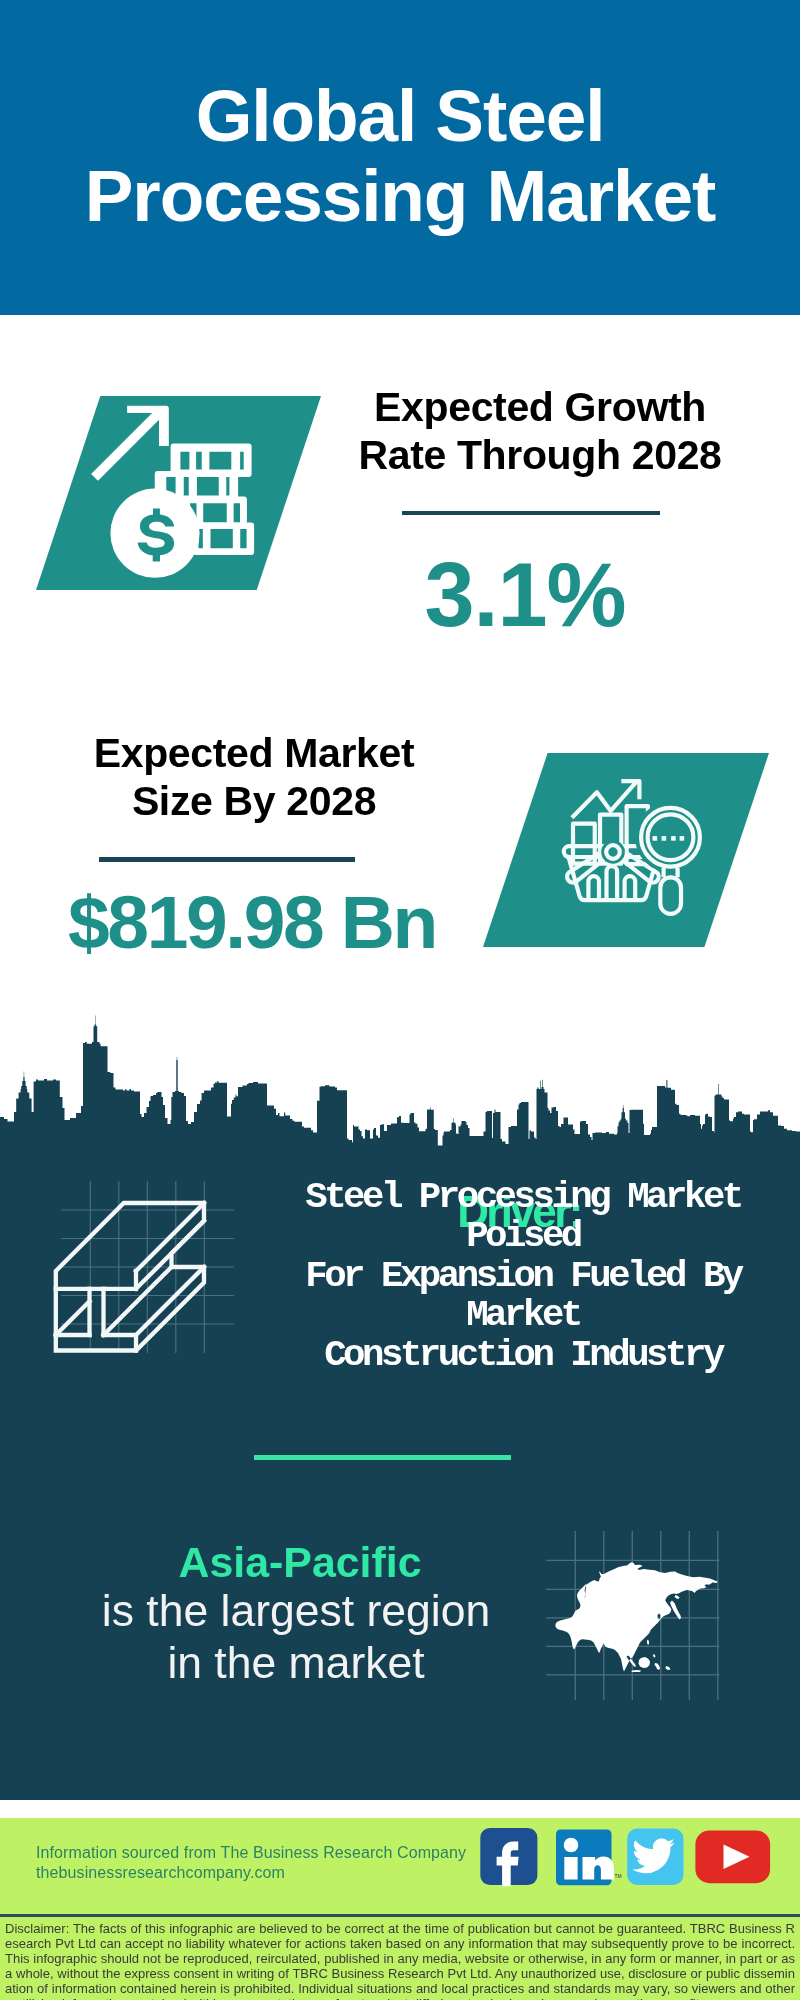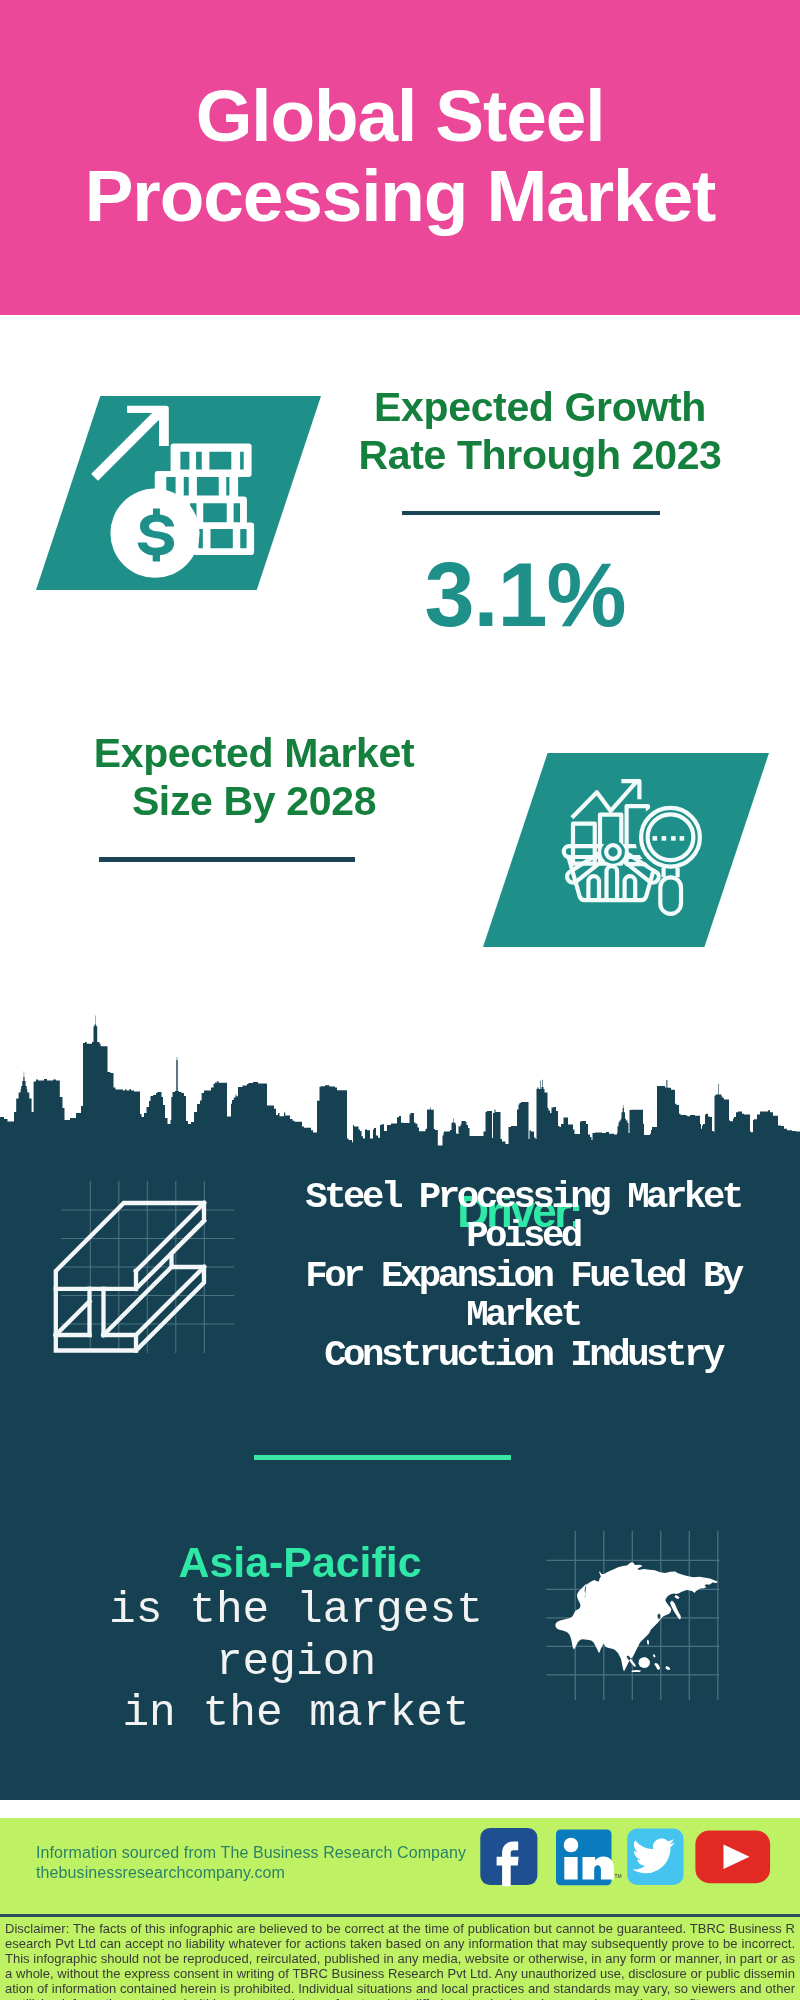--- a/index.html
+++ b/index.html
@@ -1,37 +1,37 @@
 <!DOCTYPE html>
 <html><head>
 <meta charset="utf-8">
 <style>
   html,body{margin:0;padding:0;}
   body{width:800px;height:2000px;background:#ffffff;font-family:"Liberation Sans",sans-serif;overflow:hidden;}
   .page{position:relative;width:800px;height:2000px;background:#fff;}
   .abs{position:absolute;}
 
   
-  .header{left:0;top:0;width:800px;height:315px;background:#ec4899;}
+  .header{left:0;top:0;width:800px;height:315px;background:#0369a1;}
   .header h1{position:absolute;left:0;top:76px;width:800px;margin:0;text-align:center;color:#fff;
              font-size:73px;font-weight:bold;line-height:80px;letter-spacing:-1.1px;}
 
   
-  .stat-label{color:#15803d;font-size:41px;font-weight:bold;line-height:48px;text-align:center;letter-spacing:-0.35px;}
+  .stat-label{color:#000000;font-size:41px;font-weight:bold;line-height:48px;text-align:center;letter-spacing:-0.35px;}
   .rule{background:#1b4456;height:4.4px;}
   .stat-value{color:#1e9089;font-weight:bold;text-align:center;letter-spacing:-1px;}
 
   
   .driver-head{color:#2fe8a6;font-size:44px;font-weight:bold;text-align:center;letter-spacing:-2.6px;}
   .driver-text{color:#fff;font-size:37.4px;font-weight:bold;line-height:39.4px;text-align:center;letter-spacing:-3.5px;}
   .divider{background:#3be5a5;height:5px;}
 
   
   .region-name{color:#2fe8a6;font-size:42.9px;font-weight:bold;text-align:center;}
-  .region-text{color:#f2f2f2;font-size:44.5px;line-height:51.7px;text-align:center;font-family:Liberation Mono, monospace;}
+  .region-text{color:#f2f2f2;font-size:44.5px;line-height:51.7px;text-align:center;}
 
   
   .footer{left:0;top:1790px;width:800px;height:210px;background:#bef264;margin-top:28px;}
   .src{color:#2a8268;font-size:16px;line-height:19.6px;letter-spacing:0.1px;}
   .disc{color:#3a3a3a;font-size:13px;line-height:15.1px;text-align:justify;word-break:break-all;letter-spacing:0px;}
   .sep{background:#2c4f5d;height:3.4px;}
 </style>
 </head>
 <body>
 
@@ -52,21 +52,21 @@
         <path d="M153 100.4 h54.9 a3 3 0 0 1 3 3 v24.3 a3 3 0 0 1 -3 3 h-57.9 a3 3 0 0 1 -3 -3 v-24.3 a3 3 0 0 1 3 -3 z M154.1 107.3 v19.1 h6.4 v-19.1 z M167.2 107.3 v19.1 h23.55 v-19.1 z M197.6 107.3 v19.1 h6.4 v-19.1 z" fill-rule="evenodd"></path>
         <path d="M124.75 75 h74.35 a3 3 0 0 1 3 3 v24.25 a3 3 0 0 1 -3 3 h-77.35 a3 3 0 0 1 -3 -3 v-24.25 a3 3 0 0 1 3 -3 z M130.25 80.9 v18.7 h9.35 v-18.7 z M147.75 80.9 v18.7 h5 v-18.7 z M160.9 80.9 v18.7 h21.85 v-18.7 z M190.25 80.9 v18.7 h3.15 v-18.7 z" fill-rule="evenodd"></path>
         <path d="M140.6 47.6 h72 a3 3 0 0 1 3 3 v27.4 a3 3 0 0 1 -3 3 h-75 a3 3 0 0 1 -3 -3 v-27.4 a3 3 0 0 1 3 -3 z M144.4 55.7 v17.8 h9 v-17.8 z M160.1 55.7 v17.8 h5.65 v-17.8 z M173.4 55.7 v17.8 h21.9 v-17.8 z M204.1 55.7 v17.8 h3.6 v-17.8 z" fill-rule="evenodd"></path>
         <circle cx="119" cy="137.2" r="44.6"></circle>
         <path fill="#1e9089" d="M102.2 112.5 v6.0 c-8.0 1.0 -13.0 5.3 -13.0 11.8 c0 6.3 4.3 10.1 13.5 11.5 l4.4 0.7 c4.9 0.8 6.8 2.1 6.8 4.6 c0 2.9 -3.2 4.7 -8.5 4.7 c-5.3 0 -8.6 -2.0 -9.5 -5.4 h-9.1 c0.9 7.3 6.7 12.0 15.1 12.9 v6.1 h7.3 v-6.1 c8.8 -0.9 14.1 -5.3 14.1 -12.0 c0 -6.4 -4.4 -10.0 -13.7 -11.5 l-4.0 -0.6 c-5.3 -0.9 -7.3 -2.2 -7.3 -4.8 c0 -2.9 2.9 -4.7 7.8 -4.7 c4.4 0 7.5 1.8 8.4 4.9 h8.9 c-0.9 -7.0 -6.4 -11.5 -14.3 -12.2 v-5.9 z" transform="translate(14.8,0)"></path>
       </g>
     </svg>
   </div>
   <div class="abs" style="left:320px;top:383px;width:440px;">
     <div class="stat-label"><span>Expected Growth</span></div>
-    <div class="stat-label"><span>Rate Through 2023</span></div>
+    <div class="stat-label"><span>Rate Through 2028</span></div>
   </div>
   <div class="abs rule" style="left:402px;top:510.5px;width:258px;"></div>
   <div class="abs stat-value" style="left:305px;top:550px;width:440px;font-size:90px;line-height:90px;">3.1%</div>
 
   <div class="abs" style="left:483px;top:753px;width:286px;height:194px;">
     <svg width="286" height="194" viewBox="0 0 286 194" xmlns="http://www.w3.org/2000/svg">
       <polygon points="64.6,0 286,0 221.4,194 0,194" fill="#1e9089"></polygon>
       <g fill="none" stroke="#f2fbfa" stroke-width="4.2" stroke-linejoin="round" stroke-linecap="butt">
 
         <path d="M88.9 64.8 L113.9 39.3 L127.7 57.9 L154.2 27.9"></path>
@@ -100,20 +100,21 @@
         <path d="M180.6 114.8 v9.5 M194.6 114.8 v9.5"></path>
         <rect x="177.3" y="124.3" width="20.7" height="36.6" rx="10.35"></rect>
             </g>
     </svg>
   </div>
   <div class="abs" style="left:44px;top:729px;width:420px;">
     <div class="stat-label"><span>Expected Market</span></div>
     <div class="stat-label"><span>Size By 2028</span></div>
   </div>
   <div class="abs rule" style="left:99px;top:857.3px;width:256px;"></div>
+  <div class="abs stat-value" style="left:42px;top:885px;width:420px;font-size:75px;line-height:75px;letter-spacing:-2.4px;">$819.98 Bn</div>
 
   <svg class="abs" width="800" height="1000" viewBox="0 0 800 1000" style="left:0;top:1000px;" xmlns="http://www.w3.org/2000/svg">
     <path fill="#164152" d="M 0 152.0 L0 117.0 L4 117.0 L4 119.0 L7.5 119.0 L7.5 121.5 L14 121.5 L14 112.0 L16.2 112.0 L16.2 98.5 L18.6 98.5 L18.6 92.5 L20.6 92.5 L20.6 89.0 L21.2 89.0 L21.2 86.0 L22.3 86.0 L22.3 81.0 L23.3 81.0 L23.3 77.0 L23.75 77.0 L23.75 71.5 L24.15 71.5 L24.15 77.0 L24.6 77.0 L24.6 81.0 L25.6 81.0 L25.6 86.0 L26.7 86.0 L26.7 89.0 L27.3 89.0 L27.3 92.5 L29.3 92.5 L29.3 98.5 L31.6 98.5 L31.6 112.0 L33.6 112.0 L33.6 81.5 L36 81.5 L36 79.5 L38 79.5 L38 80.5 L44 80.5 L44 79.0 L47 79.0 L47 80.5 L53 80.5 L53 79.5 L56 79.5 L56 80.5 L59.8 80.5 L59.8 97.0 L62.5 97.0 L62.5 108.0 L64.5 108.0 L64.5 120.0 L70 120.0 L70 118.0 L76 118.0 L76 113.0 L81 113.0 L81 106.0 L83 106.0 L83 43.0 L85 43.0 L85 42.0 L86.7 42.0 L86.7 43.8 L92 43.8 L92 41.9 L93.5 41.9 L93.5 26.3 L94.6 26.3 L94.6 24.4 L95.3 24.4 L95.3 15.6 L95.7 15.6 L95.7 24.4 L96.2 24.4 L96.2 26.3 L97.2 26.3 L97.2 41.9 L99.5 41.9 L99.5 43.8 L100.6 43.8 L100.6 46.3 L107.5 46.3 L107.5 71.9 L110.3 71.9 L110.3 73.1 L113.5 73.1 L113.5 87.5 L115.5 87.5 L115.5 89.5 L123 89.5 L123 90.5 L125 90.5 L125 89.2 L126.5 89.2 L126.5 90.5 L129.5 90.5 L129.5 89.0 L131 89.0 L131 90.5 L134 90.5 L134 91.5 L140 91.5 L140 114.0 L141.5 114.0 L141.5 117.0 L144 117.0 L144 113.0 L146.5 113.0 L146.5 107.0 L149 107.0 L149 101.0 L150.5 101.0 L150.5 96.0 L153 96.0 L153 95.0 L156 95.0 L156 93.0 L157.5 93.0 L157.5 92.0 L161.5 92.0 L161.5 97.0 L163 97.0 L163 105.0 L165 105.0 L165 118.0 L167.5 118.0 L167.5 124.0 L170.5 124.0 L170.5 120.0 L171.3 120.0 L171.3 97.0 L172.5 97.0 L172.5 92.0 L175 92.0 L175 91.0 L176.3 91.0 L176.3 60.0 L176.75 60.0 L176.75 57.0 L177.2 57.0 L177.2 60.0 L177.7 60.0 L177.7 91.0 L179 91.0 L179 92.0 L181.5 92.0 L181.5 93.0 L184 93.0 L184 96.0 L186 96.0 L186 121.0 L188 121.0 L188 124.0 L191 124.0 L191 122.0 L194 122.0 L194 112.0 L197 112.0 L197 104.0 L200 104.0 L200 100.6 L201.6 100.6 L201.6 93.0 L204 93.0 L204 90.6 L211 90.6 L211 87.5 L213.5 87.5 L213.5 83.8 L215 83.8 L215 82.5 L217 82.5 L217 81.3 L218.5 81.3 L218.5 82.8 L227 82.8 L227 116.5 L231 116.5 L231 103.8 L232 103.8 L232 100.0 L233.8 100.0 L233.8 97.5 L235.5 97.5 L235.5 94.4 L236.3 94.4 L236.3 96.3 L238 96.3 L238 86.9 L242.5 86.9 L242.5 85.6 L247 85.6 L247 84.0 L248.5 84.0 L248.5 83.0 L253 83.0 L253 82.0 L258 82.0 L258 83.5 L267 83.5 L267 105.6 L274 105.6 L274 108.8 L276 108.8 L276 115.0 L278 115.0 L278 113.0 L279.5 113.0 L279.5 116.3 L284 116.3 L284 112.5 L285.2 112.5 L285.2 115.6 L290 115.6 L290 119.0 L292.5 119.0 L292.5 120.8 L294.5 120.8 L294.5 121.7 L302 121.7 L302 126.5 L304 126.5 L304 127.7 L311 127.7 L311 130.2 L313 130.2 L313 132.5 L317 132.5 L317 100.7 L319.5 100.7 L319.5 86.7 L321 86.7 L321 86.3 L325 86.3 L325 85.2 L329.5 85.2 L329.5 86.4 L335 86.4 L335 87.5 L337 87.5 L337 90.2 L347 90.2 L347 138.5 L348.5 138.5 L348.5 139.9 L352 139.9 L352 142.2 L353 142.2 L353 125.0 L354 125.0 L354 126.5 L358.5 126.5 L358.5 129.5 L360 129.5 L360 130.9 L361.5 130.9 L361.5 136.2 L363 136.2 L363 138.5 L365 138.5 L365 129.5 L367 129.5 L367 130.2 L370 130.2 L370 138.5 L373 138.5 L373 129.5 L374 129.5 L374 128.0 L376 128.0 L376 135.5 L378 135.5 L378 137.7 L380 137.7 L380 125.0 L381.5 125.0 L381.5 124.2 L384 124.2 L384 130.9 L387 130.9 L387 125.0 L391 125.0 L391 123.5 L397 123.5 L397 117.2 L399 117.2 L399 116.0 L401 116.0 L401 122.7 L404 122.7 L404 123.1 L409.5 123.1 L409.5 114.4 L410.5 114.4 L410.5 113.1 L414 113.1 L414 122.5 L415.5 122.5 L415.5 123.8 L417.5 123.8 L417.5 127.5 L419 127.5 L419 131.3 L425.5 131.3 L425.5 128.8 L427 128.8 L427 109.4 L428.5 109.4 L428.5 109.4 L430 109.4 L430 107.5 L430.6 107.5 L430.6 109.75 L433.8 109.75 L433.8 129.0 L435 129.0 L435 130.0 L437.8 130.0 L437.8 145.5 L442.5 145.5 L442.5 135.5 L443.5 135.5 L443.5 132.5 L444 132.5 L444 131.5 L450 131.5 L450 130.0 L451.5 130.0 L451.5 123.0 L452.5 123.0 L452.5 122.0 L453.2 122.0 L453.2 118.25 L453.7 118.25 L453.7 122.75 L455.5 122.75 L455.5 124.5 L456 124.5 L456 133.5 L457.5 133.5 L457.5 134.0 L458.5 134.0 L458.5 126.0 L459 126.0 L459 126.5 L460.5 126.5 L460.5 124.5 L461.5 124.5 L461.5 121.0 L465.5 121.0 L465.5 122.0 L466.5 122.0 L466.5 125.0 L468 125.0 L468 128.0 L469.5 128.0 L469.5 136.0 L483.5 136.0 L483.5 131.5 L485.5 131.5 L485.5 112.0 L486.8 112.0 L486.8 111.0 L492 111.0 L492 138.0 L493 138.0 L493 113.0 L494.5 113.0 L494.5 109.5 L495.5 109.5 L495.5 112.0 L500.5 112.0 L500.5 139.0 L502 139.0 L502 141.5 L505.5 141.5 L505.5 144.0 L508.5 144.0 L508.5 127.0 L511 127.0 L511 126.0 L517 126.0 L517 109.5 L518.5 109.5 L518.5 104.5 L519.5 104.5 L519.5 103.0 L521 103.0 L521 102.0 L527 102.0 L527 102.0 L528.5 102.0 L528.5 139.0 L529.5 139.0 L529.5 130.5 L531 130.5 L531 131.5 L534 131.5 L534 137.5 L535.5 137.5 L535.5 139.0 L536.5 139.0 L536.5 89.0 L537.3 89.0 L537.3 87.5 L538.5 87.5 L538.5 89.0 L540.2 89.0 L540.2 80.5 L540.8 80.5 L540.8 89.0 L541.5 89.0 L541.5 87.0 L542.2 87.0 L542.2 79.8 L542.8 79.8 L542.8 87.0 L543.5 87.0 L543.5 89.0 L544.5 89.0 L544.5 92.5 L547.5 92.5 L547.5 108.0 L548.5 108.0 L548.5 110.5 L550 110.5 L550 113.0 L551.5 113.0 L551.5 107.5 L553.5 107.5 L553.5 107.0 L556 107.0 L556 111.0 L558 111.0 L558 126.0 L559.5 126.0 L559.5 127.0 L561 127.0 L561 124.0 L563.5 124.0 L563.5 117.5 L568 117.5 L568 124.5 L573 124.5 L573 129.5 L574.5 129.5 L574.5 134.0 L580 134.0 L580 121.5 L581.5 121.5 L581.5 121.0 L586 121.0 L586 124.0 L588 124.0 L588 134.5 L590 134.5 L590 137.0 L591.5 137.0 L591.5 140.0 L592.5 140.0 L592.5 133.0 L595 133.0 L595 132.5 L600 132.5 L600 132.5 L602 132.5 L602 133.1 L606 133.1 L606 131.9 L609 131.9 L609 133.75 L614 133.75 L614 134.4 L617 134.4 L617 133.1 L617.5 133.1 L617.5 126.25 L618.5 126.25 L618.5 122.5 L619.5 122.5 L619.5 120.6 L620.8 120.6 L620.8 118.75 L621.5 118.75 L621.5 112.25 L622.6 112.25 L622.6 108.0 L623.1 108.0 L623.1 105.0 L623.5 105.0 L623.5 108.0 L623.9 108.0 L623.9 112.25 L625 112.25 L625 118.75 L626 118.75 L626 120.6 L627.5 120.6 L627.5 123.1 L628.5 123.1 L628.5 133.1 L629.5 133.1 L629.5 110.0 L631 110.0 L631 109.75 L643 109.75 L643 123.75 L644 123.75 L644 135.0 L650 135.0 L650 133.75 L651 133.75 L651 130.0 L652 130.0 L652 126.9 L657 126.9 L657 86.0 L658 86.0 L658 86.0 L665 86.0 L665 87.5 L666.4 87.5 L666.4 80.0 L667.4 80.0 L667.4 87.75 L671 87.75 L671 89.75 L675 89.75 L675 103.75 L676.5 103.75 L676.5 105.0 L679 105.0 L679 113.75 L680.5 113.75 L680.5 115.0 L686 115.0 L686 115.6 L687.5 115.6 L687.5 116.25 L690 116.25 L690 115.0 L695 115.0 L695 115.8 L700 115.8 L700 124.0 L701 124.0 L701 128.8 L702 128.8 L702 125.4 L703 125.4 L703 124.0 L705 124.0 L705 114.4 L706 114.4 L706 113.7 L708 113.7 L708 116.4 L709.5 116.4 L709.5 117.1 L712 117.1 L712 130.9 L714 130.9 L714 132.3 L714.5 132.3 L714.5 95.8 L715.5 95.8 L715.5 94.4 L718 94.4 L718 84.1 L718.6 84.1 L718.6 94.4 L721.5 94.4 L721.5 96.5 L722.5 96.5 L722.5 97.9 L724 97.9 L724 99.5 L729 99.5 L729 120.6 L730 120.6 L730 121.3 L733 121.3 L733 118.5 L734 118.5 L734 117.1 L736 117.1 L736 112.3 L738 112.3 L738 111.6 L742 111.6 L742 113.7 L744 113.7 L744 114.4 L750 114.4 L750 131.6 L751 131.6 L751 132.3 L753 132.3 L753 119.9 L754 119.9 L754 119.2 L757 119.2 L757 114.4 L760 114.4 L760 111.6 L768 111.6 L768 110.3 L770 110.3 L770 112.3 L773 112.3 L773 115.8 L778 115.8 L778 125.4 L781 125.4 L781 126.1 L784 126.1 L784 128.8 L787 128.8 L787 130.2 L792 130.2 L792 130.9 L796 130.9 L796 131.6 L800 131.6 L800 152.0 Z"></path>
     <rect x="0" y="148" width="800" height="652" fill="#164152"></rect>
   </svg>
 
   <svg class="abs" width="200" height="210" viewBox="0 0 200 210" style="left:40px;top:1165px;" xmlns="http://www.w3.org/2000/svg">
     <g stroke="#6d8f9c" stroke-width="1.1" opacity="0.62">
       <path d="M50.3 16 V188 M78.8 16 V188 M107.3 16 V188 M135.8 16 V188 M164.3 16 V188"></path>
       <path d="M21.3 45 H194 M21.3 73.5 H194 M21.3 102 H194 M21.3 130.5 H194 M21.3 159 H194"></path>

